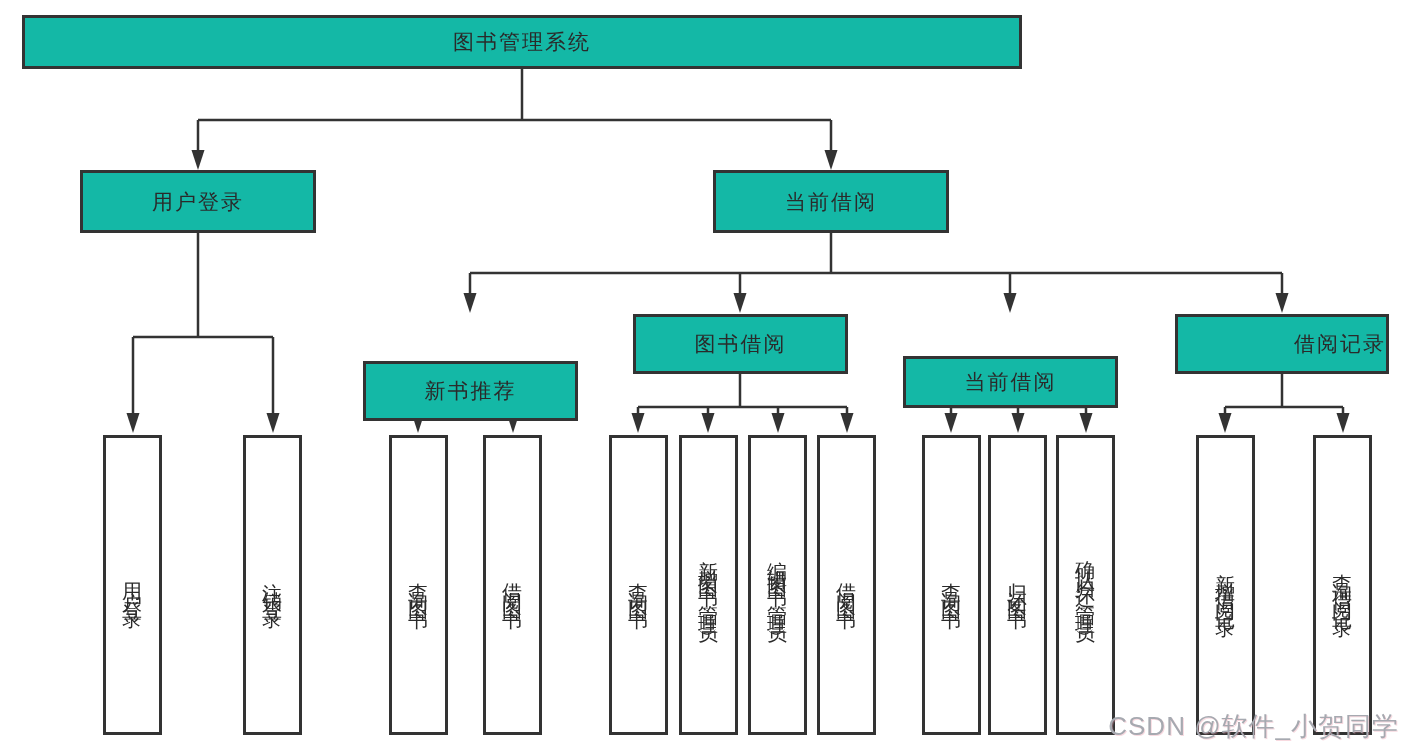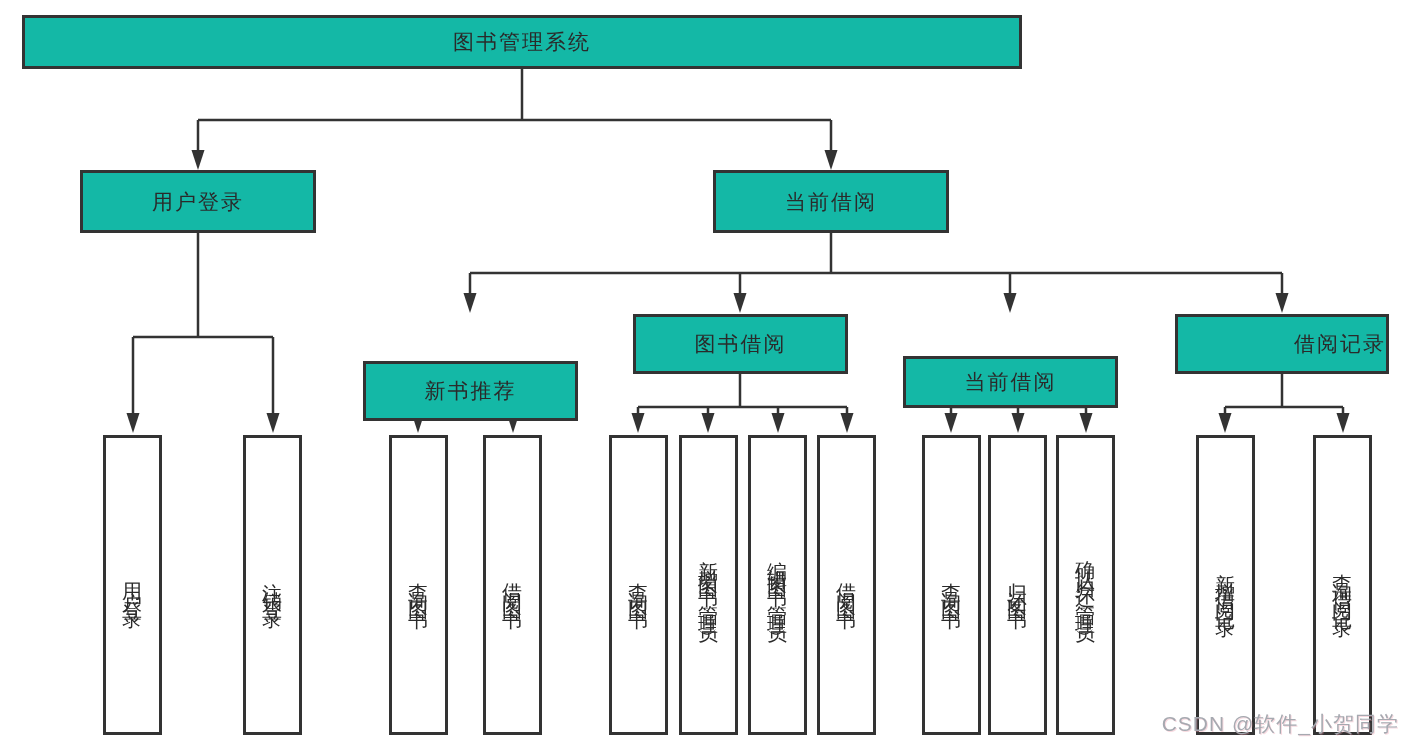--- a/index.html
+++ b/index.html
@@ -87,22 +87,22 @@
   .leaf-c3 { left: 748px; }
   .leaf-c4 { left: 817px; }
   .leaf-d1 { left: 922px; }
   .leaf-d2 { left: 988px; }
   .leaf-d3 { left: 1056px; }
   .leaf-e1 { left: 1196px; }
   .leaf-e2 { left: 1313px; }
   .watermark {
     position: absolute;
     right: 6px;
-    bottom: 9px;
-    font-size: 21px;
+    bottom: 3px;
+    font-size: 26px;
     color: #a6a9b0;
     letter-spacing: 1px;
     white-space: nowrap;
     z-index: 5;
     text-shadow: 1px 1px 0 rgba(235, 150, 165, 0.35);
   }
 </style>
 </head>
 <body>
 

